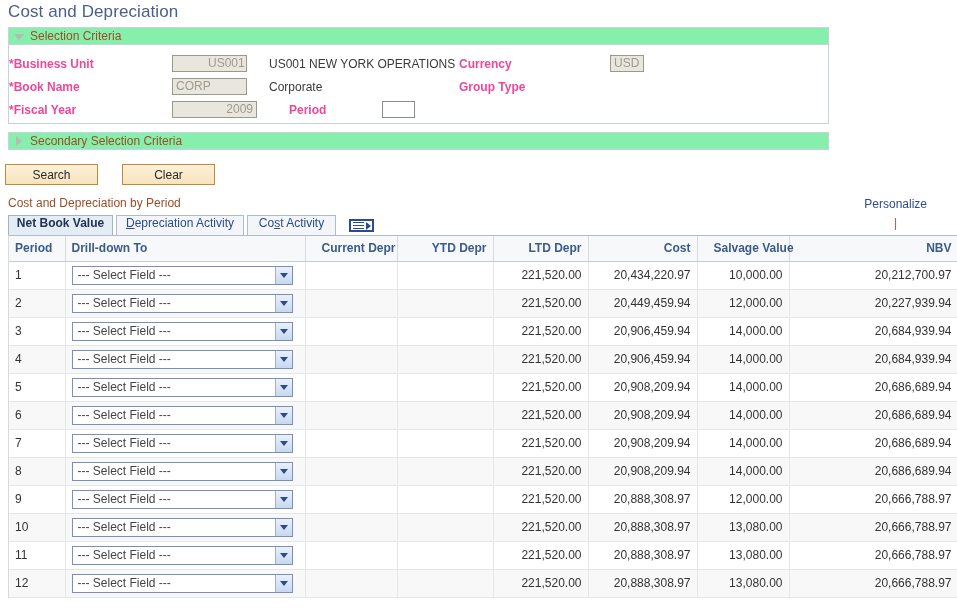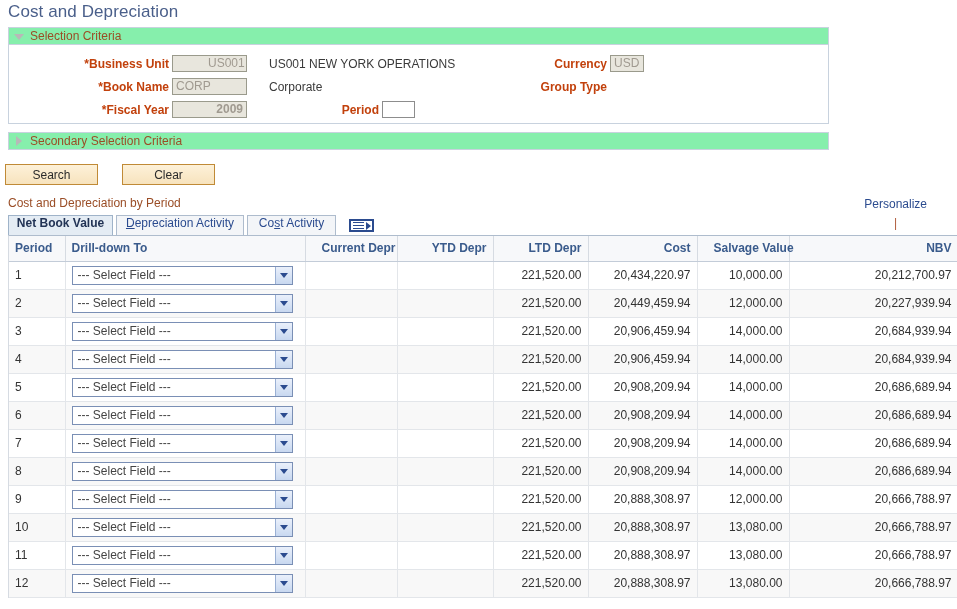--- a/index.html
+++ b/index.html
@@ -48,22 +48,22 @@
   }
 
   
   .criteria-panel {
     position: absolute; left: 8px; top: 45px; width: 821px; height: 79px;
     border-left: 1px solid #c8d2de; border-right: 1px solid #c8d2de;
     border-bottom: 1px solid #c8d2de;
     background: #ffffff;
   }
   .fld-label {
-    position: absolute; text-align: right; font-size: 12px;
-    color: #c2410c; font-weight: bold; white-space: nowrap;
+    position: absolute; font-size: 12px;
+    color: #ec4899; font-weight: bold; white-space: nowrap;
   }
   .txt {
     position: absolute; height: 17px;
     border: 1px solid #9a9a8c;
     background: #e8e6dd; color: #a09a90;
     font-family: "Liberation Sans", sans-serif; font-size: 12px;
     padding: 0 3px; line-height: 15px;
   }
   .txt.editable { background: #ffffff; border: 1px solid #8d8d8d; color: #333; }
   .txt.right { text-align: right; }
@@ -227,21 +227,21 @@
 
     <div class="fld-label" style="left:0px; top:12px; width:160px;">*Business Unit</div>
     <div class="txt" style="left:163px; top:10px; width:75px;padding-left:35px;">US001</div>
     <div class="desc" style="left:260px; top:12px;">US001 NEW YORK OPERATIONS</div>
 
     <div class="fld-label" style="left:0px; top:35px; width:160px;">*Book Name</div>
     <div class="txt" style="left:163px; top:33px; width:75px;">CORP</div>
     <div class="desc" style="left:260px; top:35px;">Corporate</div>
 
     <div class="fld-label" style="left:0px; top:58px; width:160px;">*Fiscal Year</div>
-    <div class="txt right" style="left:163px; top:56px; width:75px;font-weight:bold;">2009</div>
+    <div class="txt right" style="left:163px; top:56px; width:85px;">2009</div>
 
     <div class="fld-label" style="left:280px; top:58px; width:90px;">Period</div>
     <div class="txt editable" style="left:373px; top:56px; width:33px;"></div>
 
     <div class="fld-label" style="left:450px; top:12px; width:148px;">Currency</div>
     <div class="txt" style="left:601px; top:10px; width:34px;">USD</div>
 
     <div class="fld-label" style="left:450px; top:35px; width:148px;">Group Type</div>
   </div>
 

